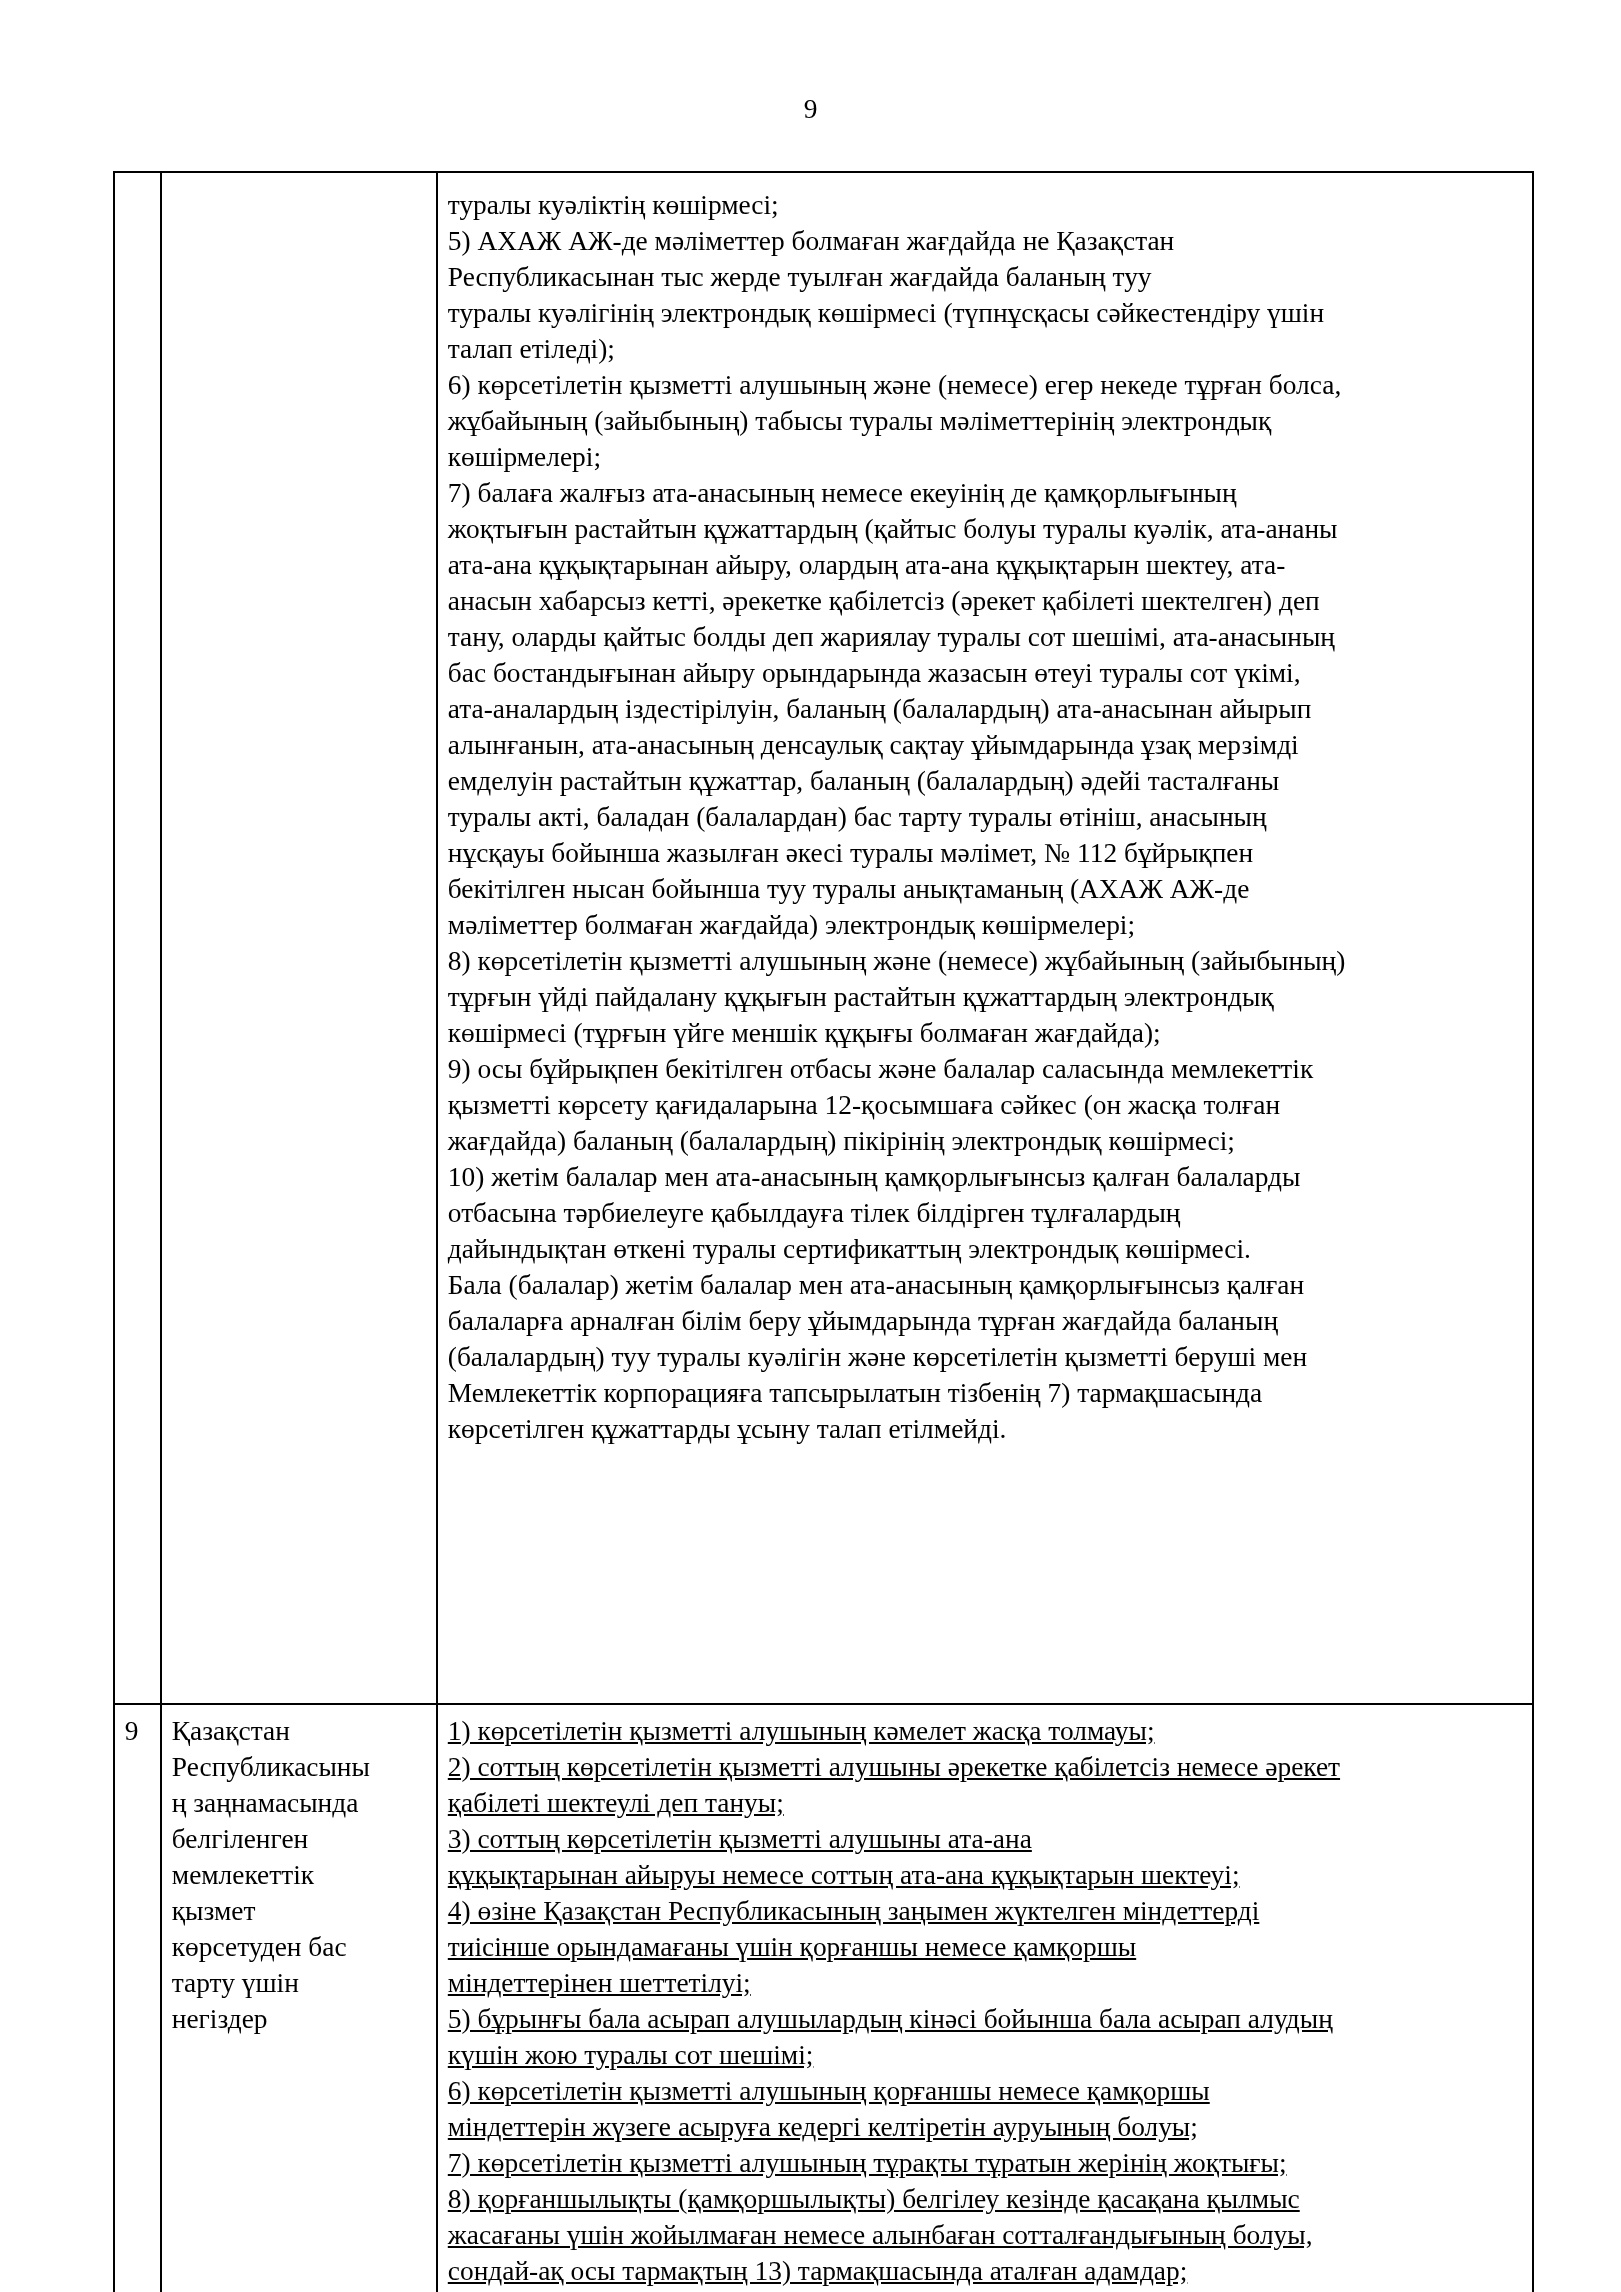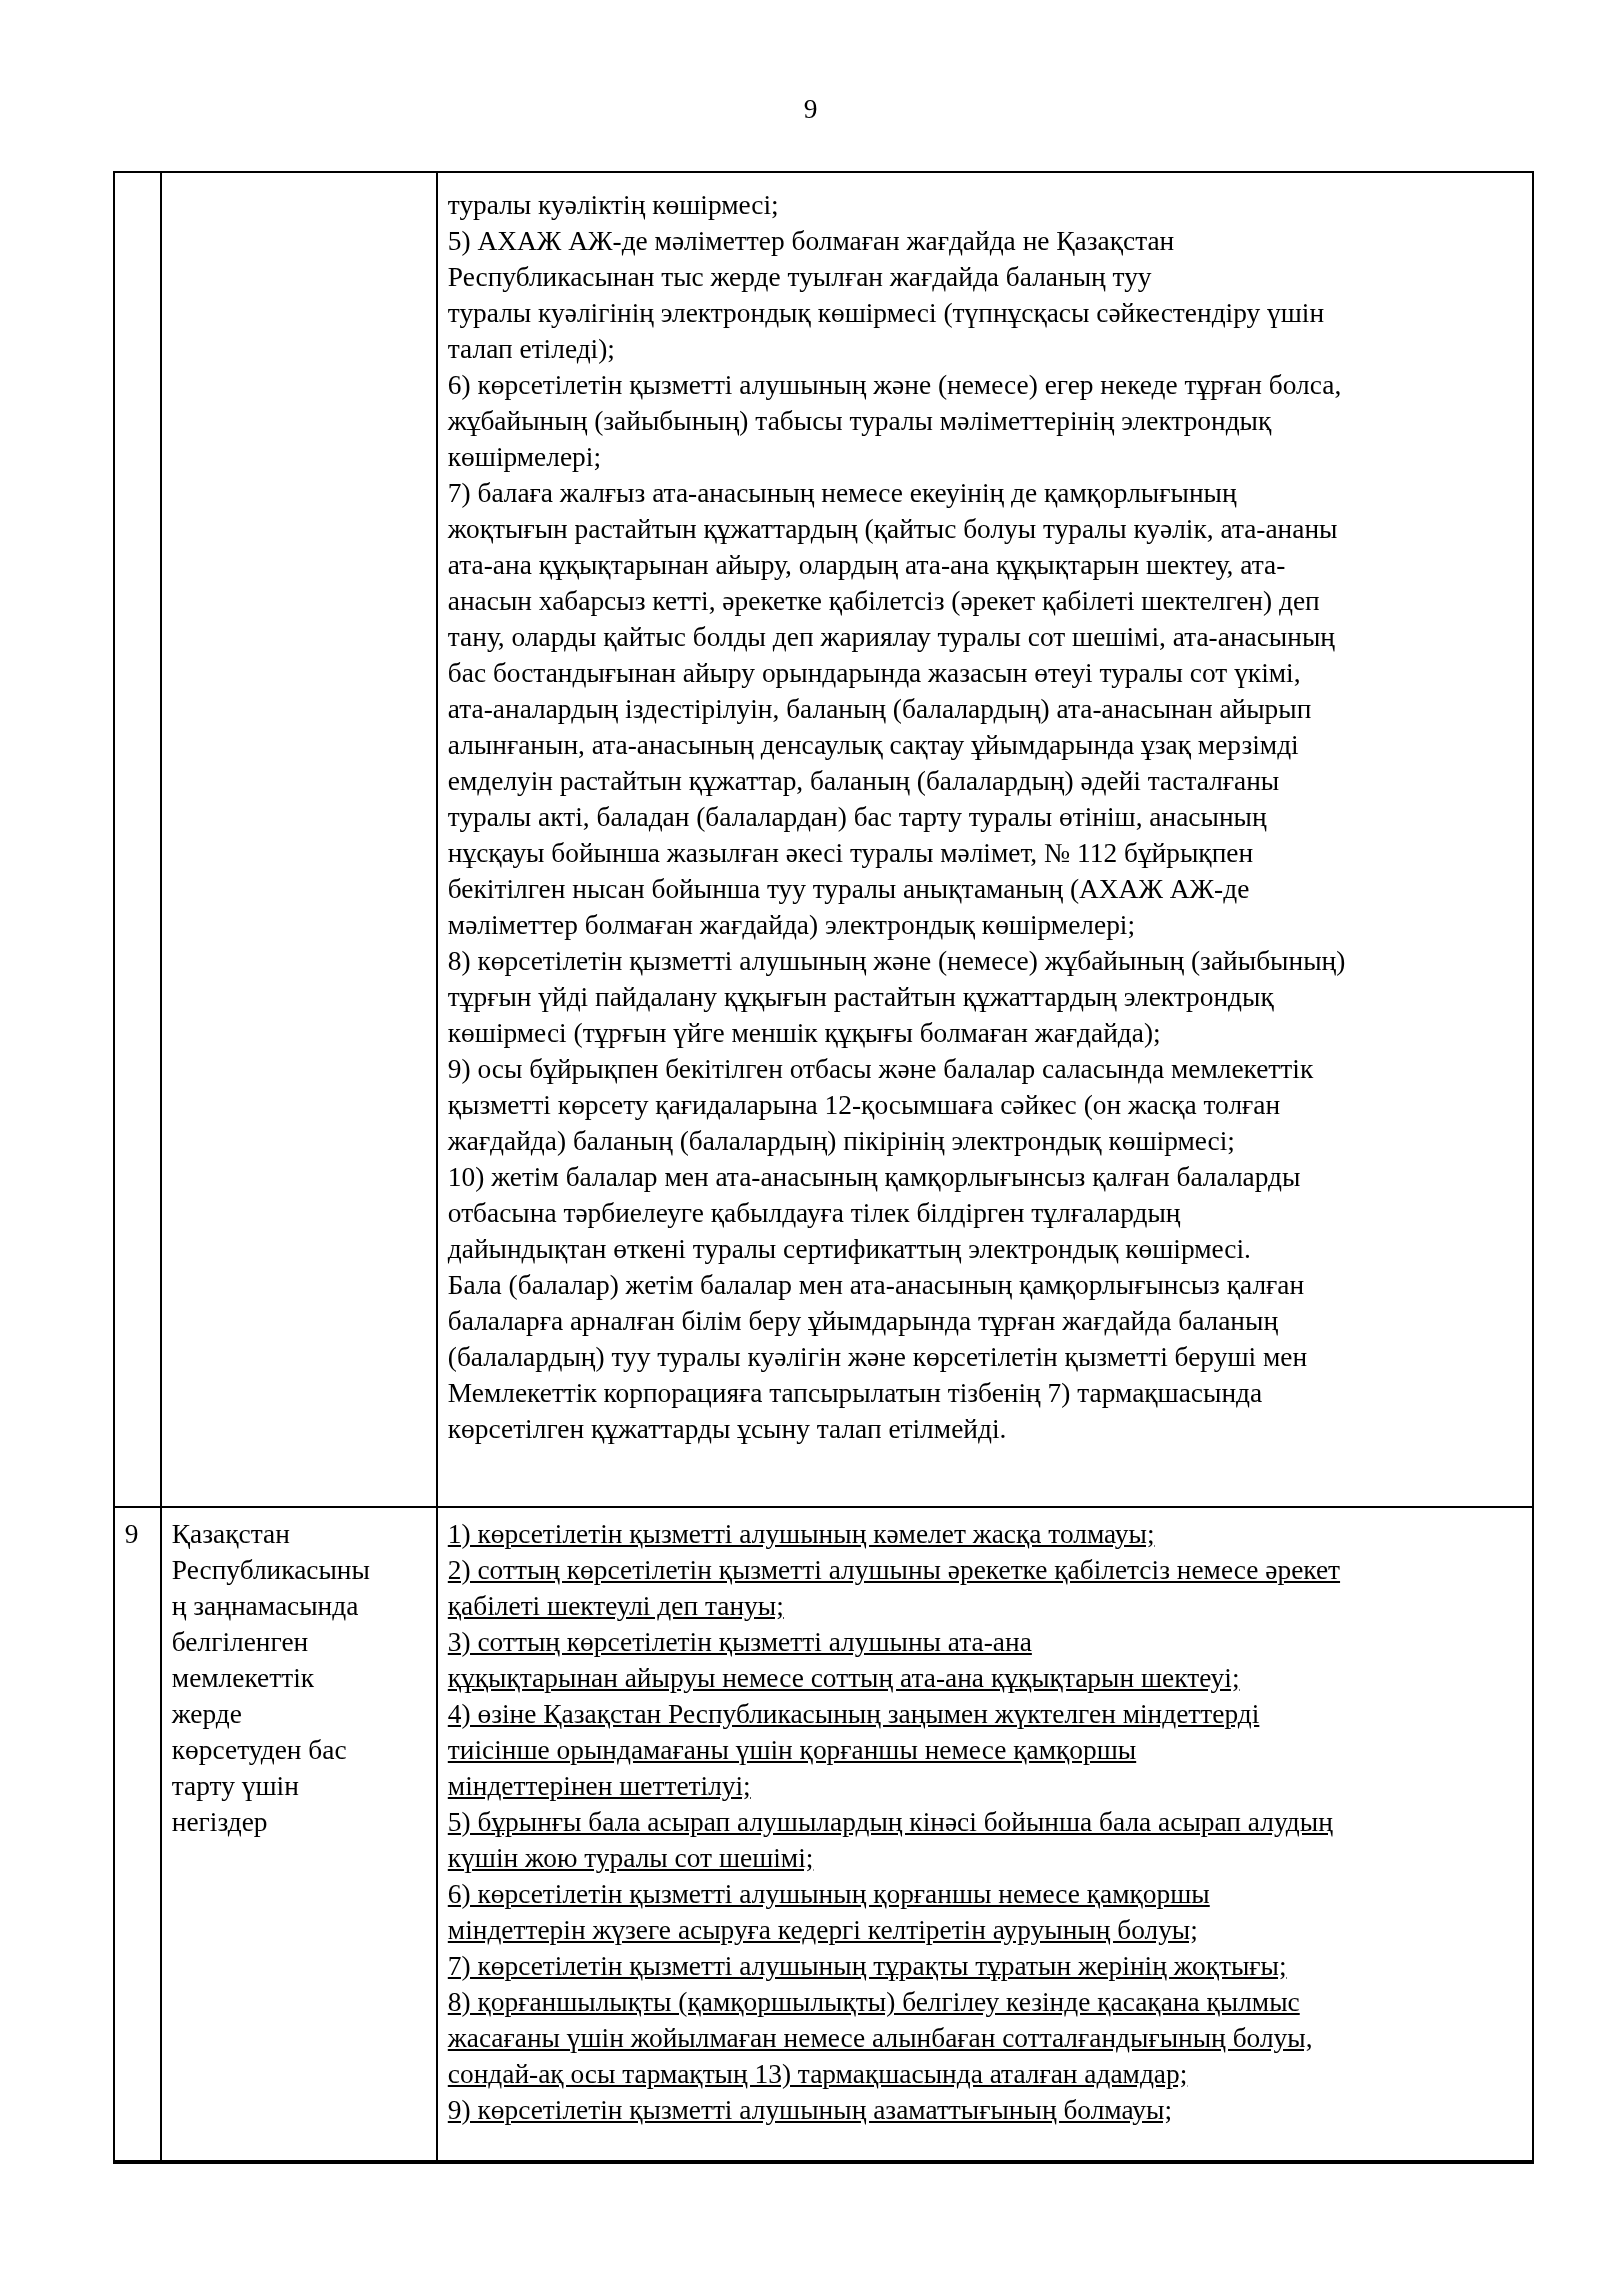--- a/index.html
+++ b/index.html
@@ -45,21 +45,21 @@
     font-size: 27.4px;
     line-height: 36px;
     overflow: hidden;
   }
   table.doc-table tr:last-child td {
     border-bottom-width: 4.9px;
   }
   col.c-num   { width: 47px; }
   col.c-label { width: 276px; }
   col.c-text  { width: 1096px; }
-  tr.row-1 { height: 1335px; }
+  tr.row-1 { height: 1532px; }
   tr.row-2 { height: 655px; }
   .cell-pad {
     white-space: pre;
     overflow: hidden;
   }
   .num-pad   { padding: 7.8px 2px 0 9.8px; }
   .label-pad { padding: 7.8px 3.9px 0 9.8px; }
   .text-pad-1 { padding: 13.7px 5.9px 0 9.8px; }
   .text-pad-2 { padding: 7.8px 5.9px 0 9.8px; text-decoration: underline; }
 </style>
@@ -125,21 +125,21 @@
       <tr class="row-2">
         <td>
           <div class="cell-pad num-pad">9</div>
         </td>
         <td>
           <div class="cell-pad label-pad">Қазақстан
 Республикасыны
 ң заңнамасында
 белгіленген
 мемлекеттік
-жерде
+қызмет
 көрсетуден бас
 тарту үшін
 негіздер</div>
         </td>
         <td>
           <div class="cell-pad text-pad-2">1) көрсетілетін қызметті алушының кәмелет жасқа толмауы;
 2) соттың көрсетілетін қызметті алушыны әрекетке қабілетсіз немесе әрекет
 қабілеті шектеулі деп тануы;
 3) соттың көрсетілетін қызметті алушыны ата-ана
 құқықтарынан айыруы немесе соттың ата-ана құқықтарын шектеуі;

